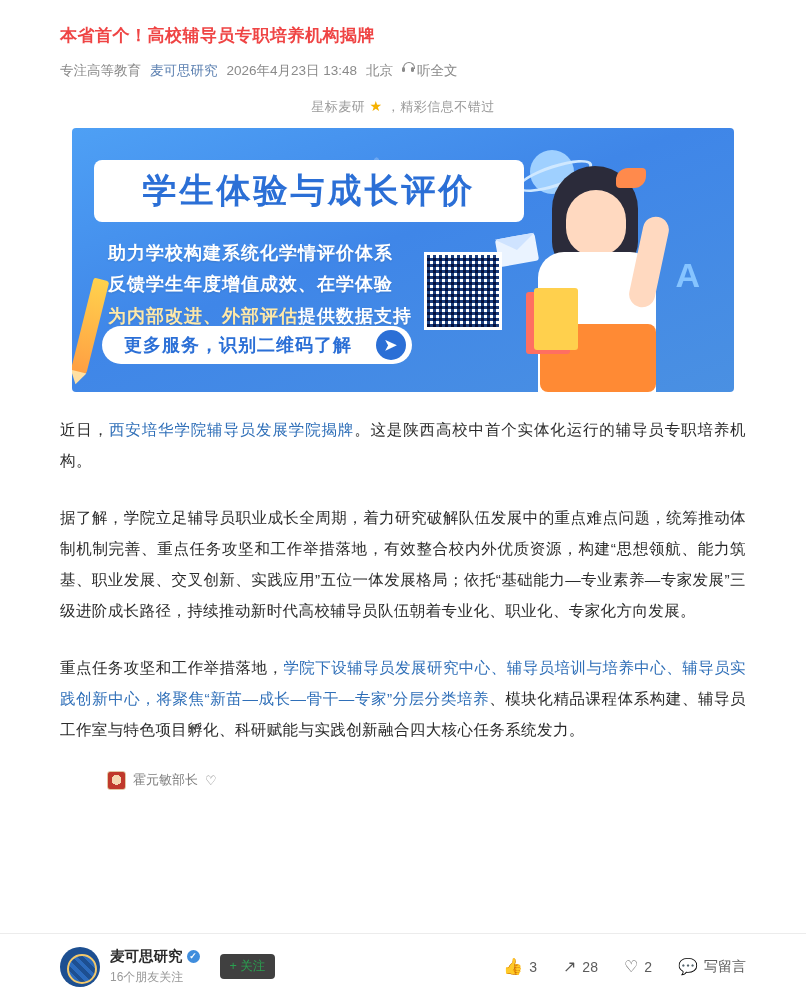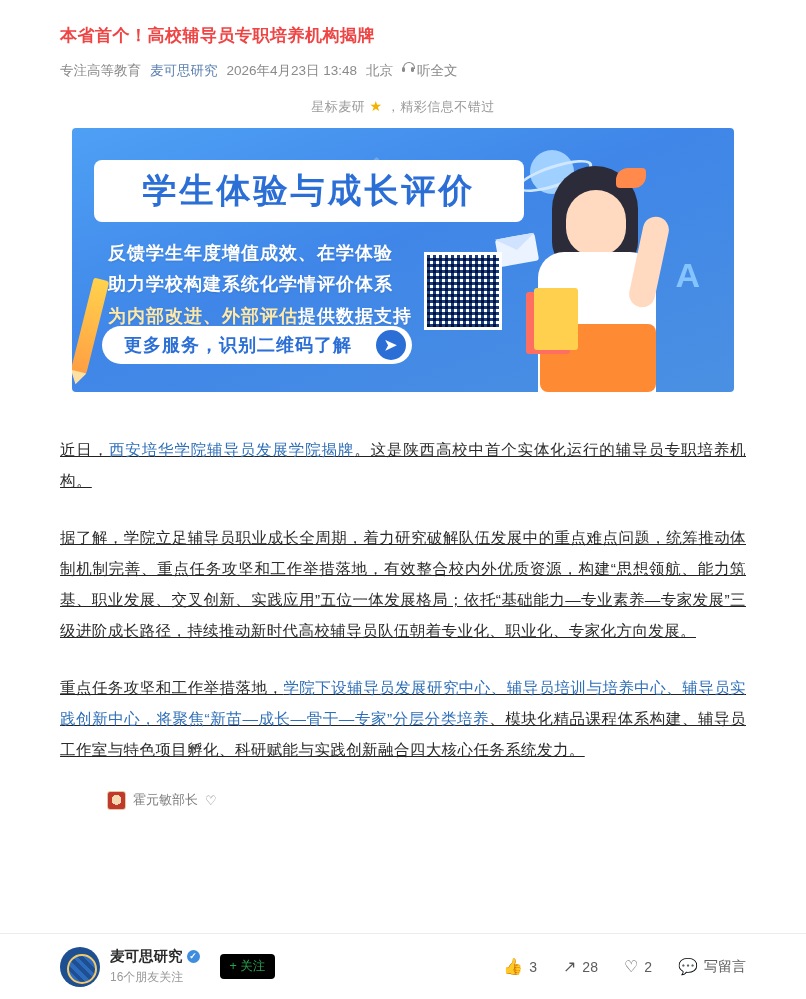--- a/index.html
+++ b/index.html
@@ -231,21 +231,21 @@
 
   
   .para {
     font-size: 15.5px;
     line-height: 2.0;
     color: #2b2b2b;
     margin: 0 0 26px 0;
     letter-spacing: 0.4px;
     text-align: justify;
   }
-  .paras { padding-top: 42px; text-decoration: underline; }
+  .paras { padding-top: 22px; }
   .hl { color: #2f6fb8; }
 
   .signature {
     display: flex;
     align-items: center;
     gap: 7px;
     font-size: 13px;
     color: #7d7d7d;
     margin-top: 8px;
     margin-bottom: 6px;
@@ -311,21 +311,21 @@
     text-align: center;
     display: inline-block;
   }
   .acct-sub {
     font-size: 12px;
     color: #9a9a9a;
     margin-top: 3px;
   }
   .follow {
     margin-left: 10px;
-    background: #000000;
+    background: #404040;
     color: #2aa050;
     font-size: 12.5px;
     border: none;
     border-radius: 4px;
     padding: 4px 10px;
     cursor: pointer;
   }
   .actions {
     display: flex;
     align-items: center;
@@ -370,22 +370,22 @@
     <div class="pencil"></div>
     <div class="letter"></div>
     <div class="bchar">B</div>
     <div class="achar">A</div>
 
     <div class="ltitle">
       <span>学生体验与成长评价</span>
     </div>
 
     <div class="lines">
+      <div>助力学校构建系统化学情评价体系</div>
       <div>反馈学生年度增值成效、在学体验</div>
-      <div>助力学校构建系统化学情评价体系</div>
       <div>
         <em>为内部改进、外部评估</em><span>提供数据支持</span>
       </div>
     </div>
 
     <div class="qr"></div>
 
     <div class="cta">
       <span>更多服务，识别二维码了解</span>
       <span class="arrow">➤</span>

